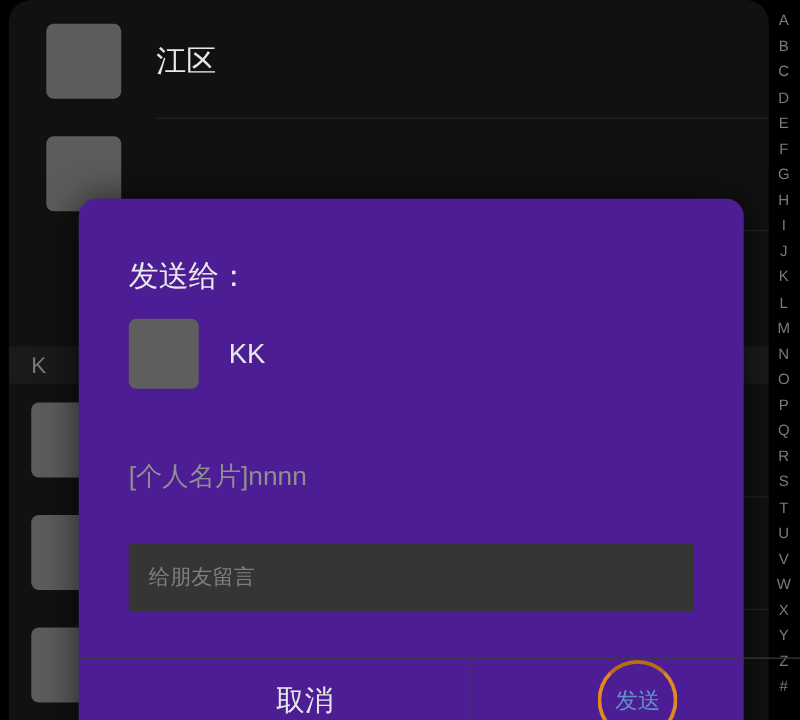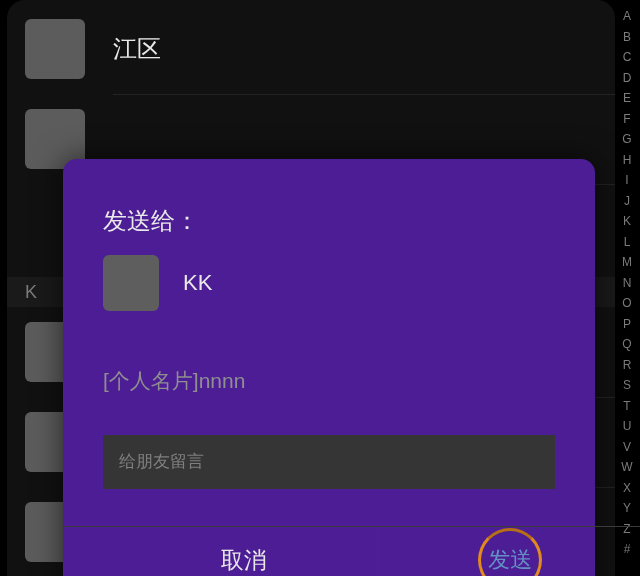--- a/index.html
+++ b/index.html
@@ -18,29 +18,29 @@
   .recipient .name{margin-left:24px;font-size:22px;color:#e8e8e8;}
   .card-desc{position:absolute;left:40px;top:208px;font-size:21px;color:#8f8f8f;}
   .msg-input{position:absolute;left:40px;top:276px;width:452px;height:54px;background:#353535;border:none;outline:none;color:#e0e0e0;font-size:17px;padding:0 16px;box-sizing:border-box;}
   .msg-input::placeholder{color:#7f7f7f;}
   .modal-footer{position:absolute;left:0;bottom:0;width:100%;height:66px;border-top:1px solid #3b3b3b;display:flex;padding-left:48px;}
   .footer-btn{flex:1;display:flex;align-items:center;justify-content:center;font-size:23px;}
   .divider{width:1px;background:#3b3b3b;}
   .cancel{color:#e8e8e8;}
   .send-wrap{position:relative;}
   .send-ring{width:58px;height:58px;border:3px solid #e08a1f;border-radius:50%;display:flex;align-items:center;justify-content:center;border-top-color:#b86f14;}
-  .send-label{color:#6590c4;font-size:22px;text-align:right;}
+  .send-label{color:#6590c4;font-size:18px;text-align:right;}
 </style>
 </head>
 <body>
 
 <div class="viewport">
   <div class="panel">
 
-    <div style="position:absolute;left:0;top:4px;right:0;text-align:center;">
+    <div style="position:absolute;left:12px;top:4px;right:0;text-align:center;">
       <div class="contact-item">
         <div class="avatar"></div>
         <div class="label-wrap">
             <span>江区</span>
           </div>
       </div>
       <div class="contact-item">
         <div class="avatar"></div>
         <div class="label-wrap">
             <span></span>

